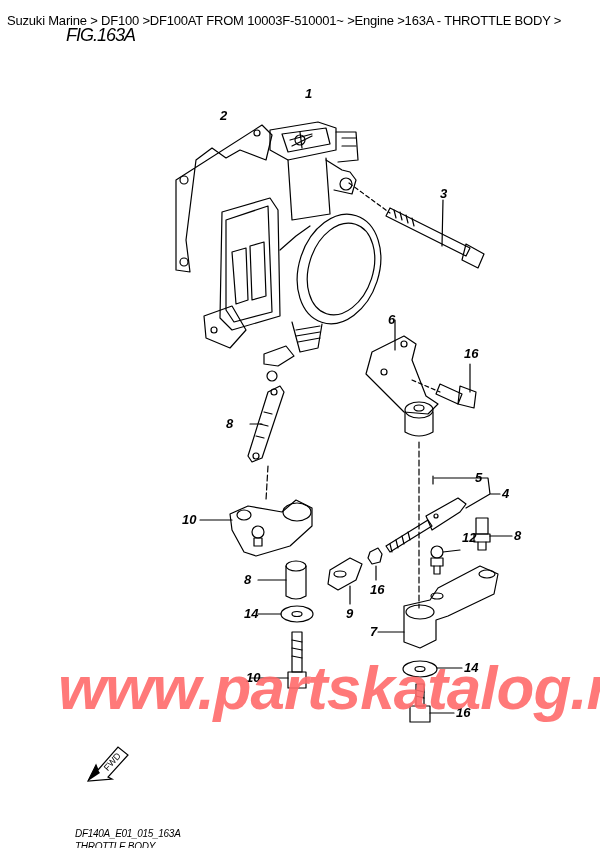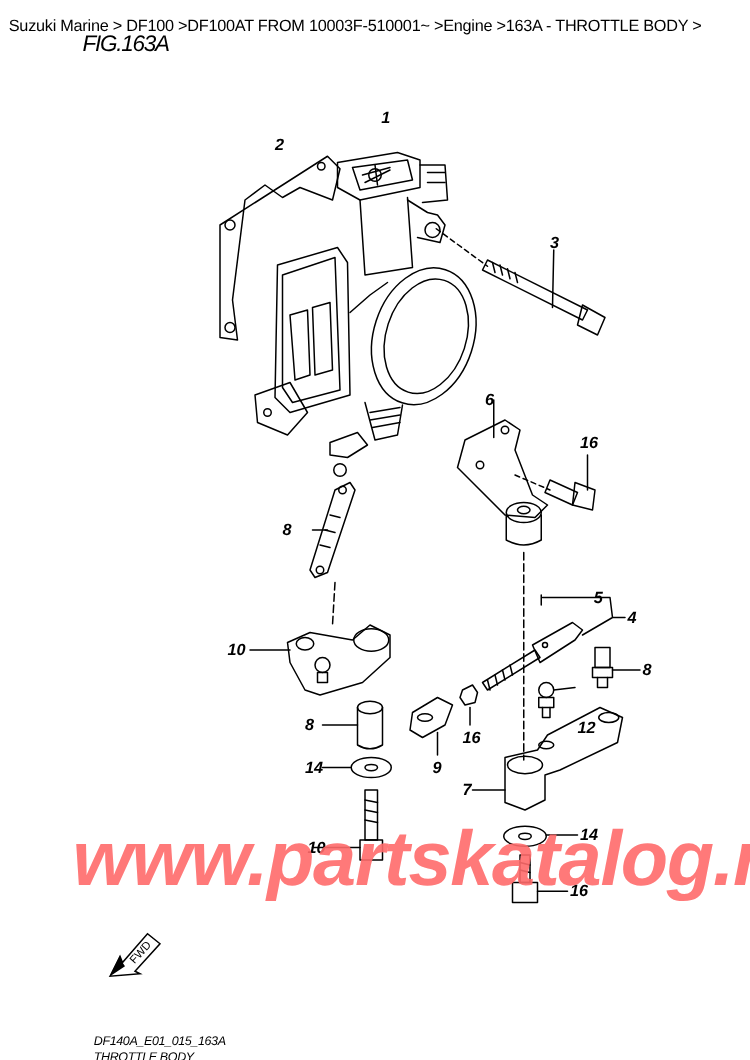--- a/index.html
+++ b/index.html
@@ -180,21 +180,21 @@
 <div class="callout" style="left:220px;top:108px;">2</div>
 <div class="callout" style="left:440px;top:186px;">3</div>
 <div class="callout" style="left:502px;top:486px;">4</div>
 <div class="callout" style="left:475px;top:470px;">5</div>
 <div class="callout" style="left:388px;top:312px;">6</div>
 <div class="callout" style="left:370px;top:624px;">7</div>
 <div class="callout" style="left:226px;top:416px;">8</div>
 <div class="callout" style="left:346px;top:606px;">9</div>
 <div class="callout" style="left:182px;top:512px;">10</div>
 <div class="callout" style="left:514px;top:528px;">8</div>
-<div class="callout" style="left:462px;top:574px;">12</div>
+<div class="callout" style="left:462px;top:530px;">12</div>
 <div class="callout" style="left:370px;top:582px;">16</div>
 <div class="callout" style="left:244px;top:606px;">14</div>
 <div class="callout" style="left:464px;top:660px;">14</div>
 <div class="callout" style="left:244px;top:572px;">8</div>
 <div class="callout" style="left:464px;top:346px;">16</div>
 <div class="callout" style="left:456px;top:705px;">16</div>
 <div class="callout" style="left:246px;top:670px;">10</div>
 
 <div class="watermark">www.partskatalog.ru</div>
 

